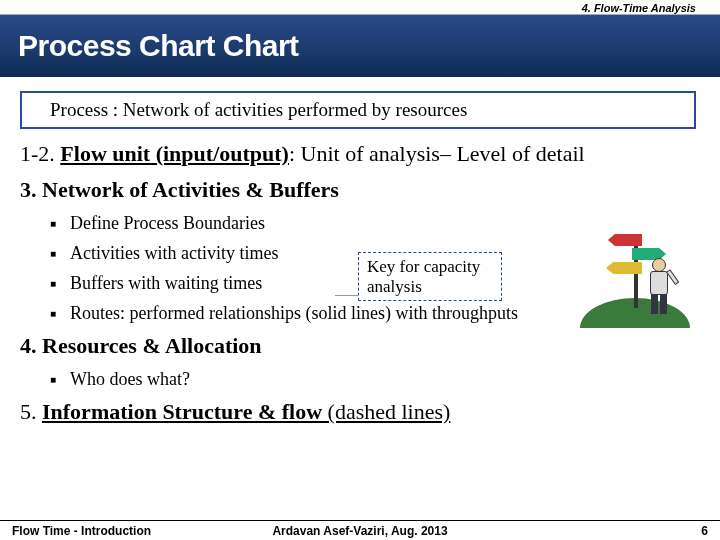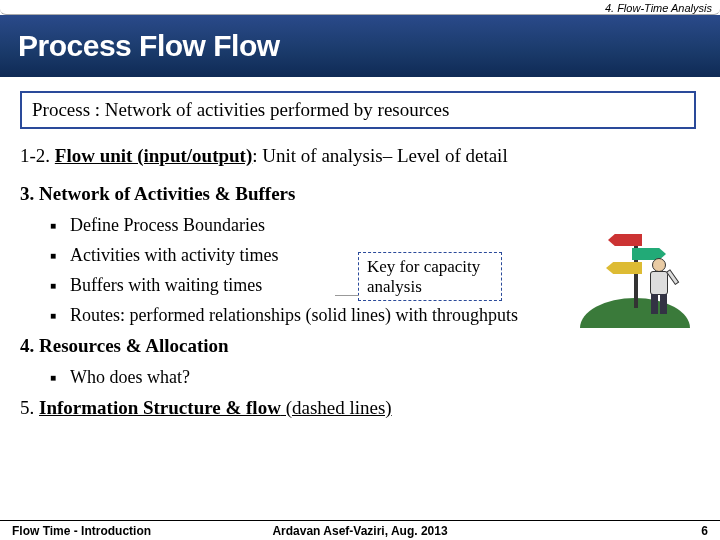--- a/index.html
+++ b/index.html
@@ -7,52 +7,51 @@
     width: 720px;
     height: 540px;
     font-family: Arial, Helvetica, sans-serif;
     background: #fff;
     position: relative;
     overflow: hidden;
   }
   .top-header {
     text-align: right;
     font-size: 11px;
-    font-weight: normal;
+    font-weight: bold;
     font-style: italic;
     color: #000;
-    padding: 2px 8px 0 0;
+    padding: 2px 24px 0 0;
     border-bottom: 1px solid #aaa;
     background: #fff;
-    border-radius: 6px;
   }
   .title-bar {
     background: linear-gradient(#2a4a8a, #1a3a6a 60%, #0f2a55);
     color: #fff;
     padding: 14px 18px;
     font-family: 'Arial Narrow', Arial, sans-serif;
     font-weight: bold;
     font-size: 30px;
     letter-spacing: -0.5px;
   }
   .content {
     padding: 14px 16px 0 16px;
   }
   .process-box {
     border: 2px solid #2a4a9a;
-    padding: 6px 10px;
+    padding: 6px 28px;
     margin: 0 8px 12px 4px;
     font-family: 'Times New Roman', serif;
     font-size: 19px;
     color: #000;
   }
   .line {
     font-family: 'Times New Roman', serif;
-    font-size: 19px;
-    margin: 16px 0 10px 4px;
+    font-size: 22px;
+    margin: 6px 0 10px 4px;
     color: #000;
   }
   .underline { text-decoration: underline; }
   .bold { font-weight: bold; }
   .bullets {
     list-style: none;
     padding-left: 54px;
     font-family: 'Times New Roman', serif;
     font-size: 18px;
     position: relative;
@@ -127,21 +126,21 @@
     padding: 0 12px;
     background: #fff;
   }
   .footer .center { position: absolute; left: 0; right: 0; text-align: center; }
   .footer .right { position: relative; z-index: 1; }
 </style>
 </head>
 <body>
 
 <div class="top-header">4. Flow-Time Analysis</div>
-<div class="title-bar">Process Flow Flow</div>
+<div class="title-bar">Process Chart Chart</div>
 
 <div class="content">
   <div class="process-box">Process : Network of activities performed by resources</div>
 
   <div class="line">
     <span>1-2. </span><span class="bold underline">Flow unit (input/output)</span><span>: Unit of analysis– Level of detail</span>
   </div>
 
   <div class="line bold">3. Network of Activities &amp; Buffers</div>
   <ul class="bullets">

